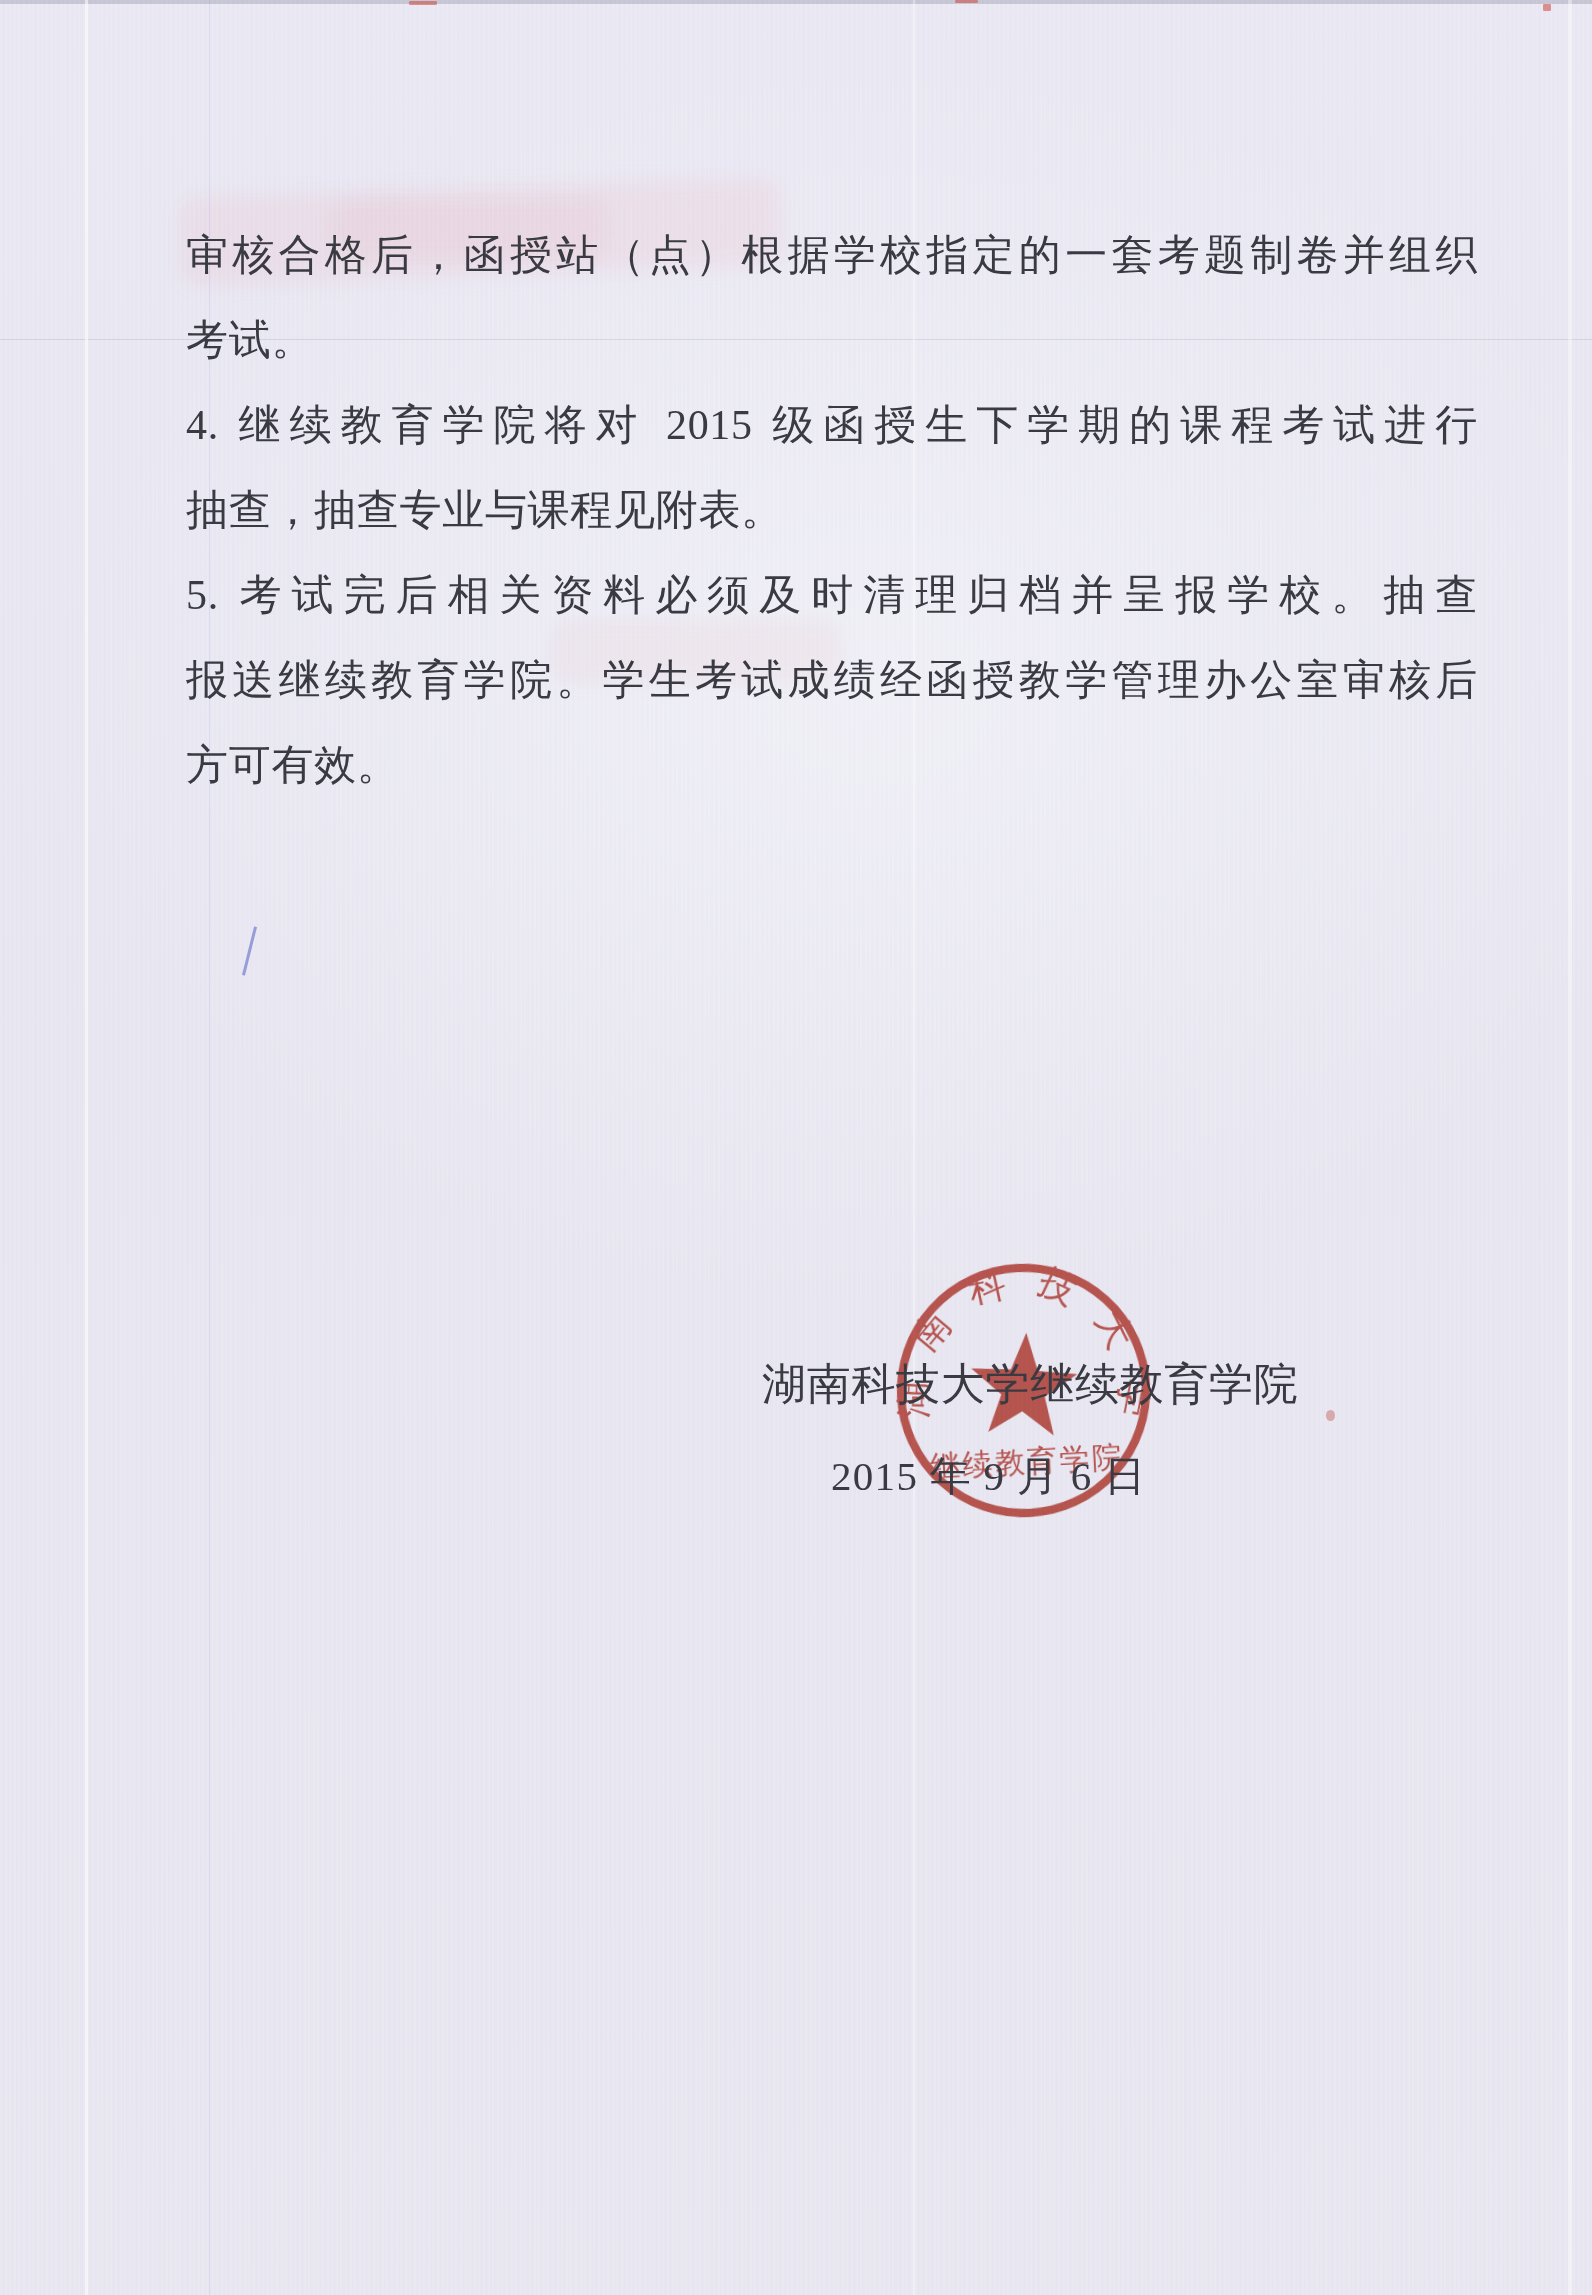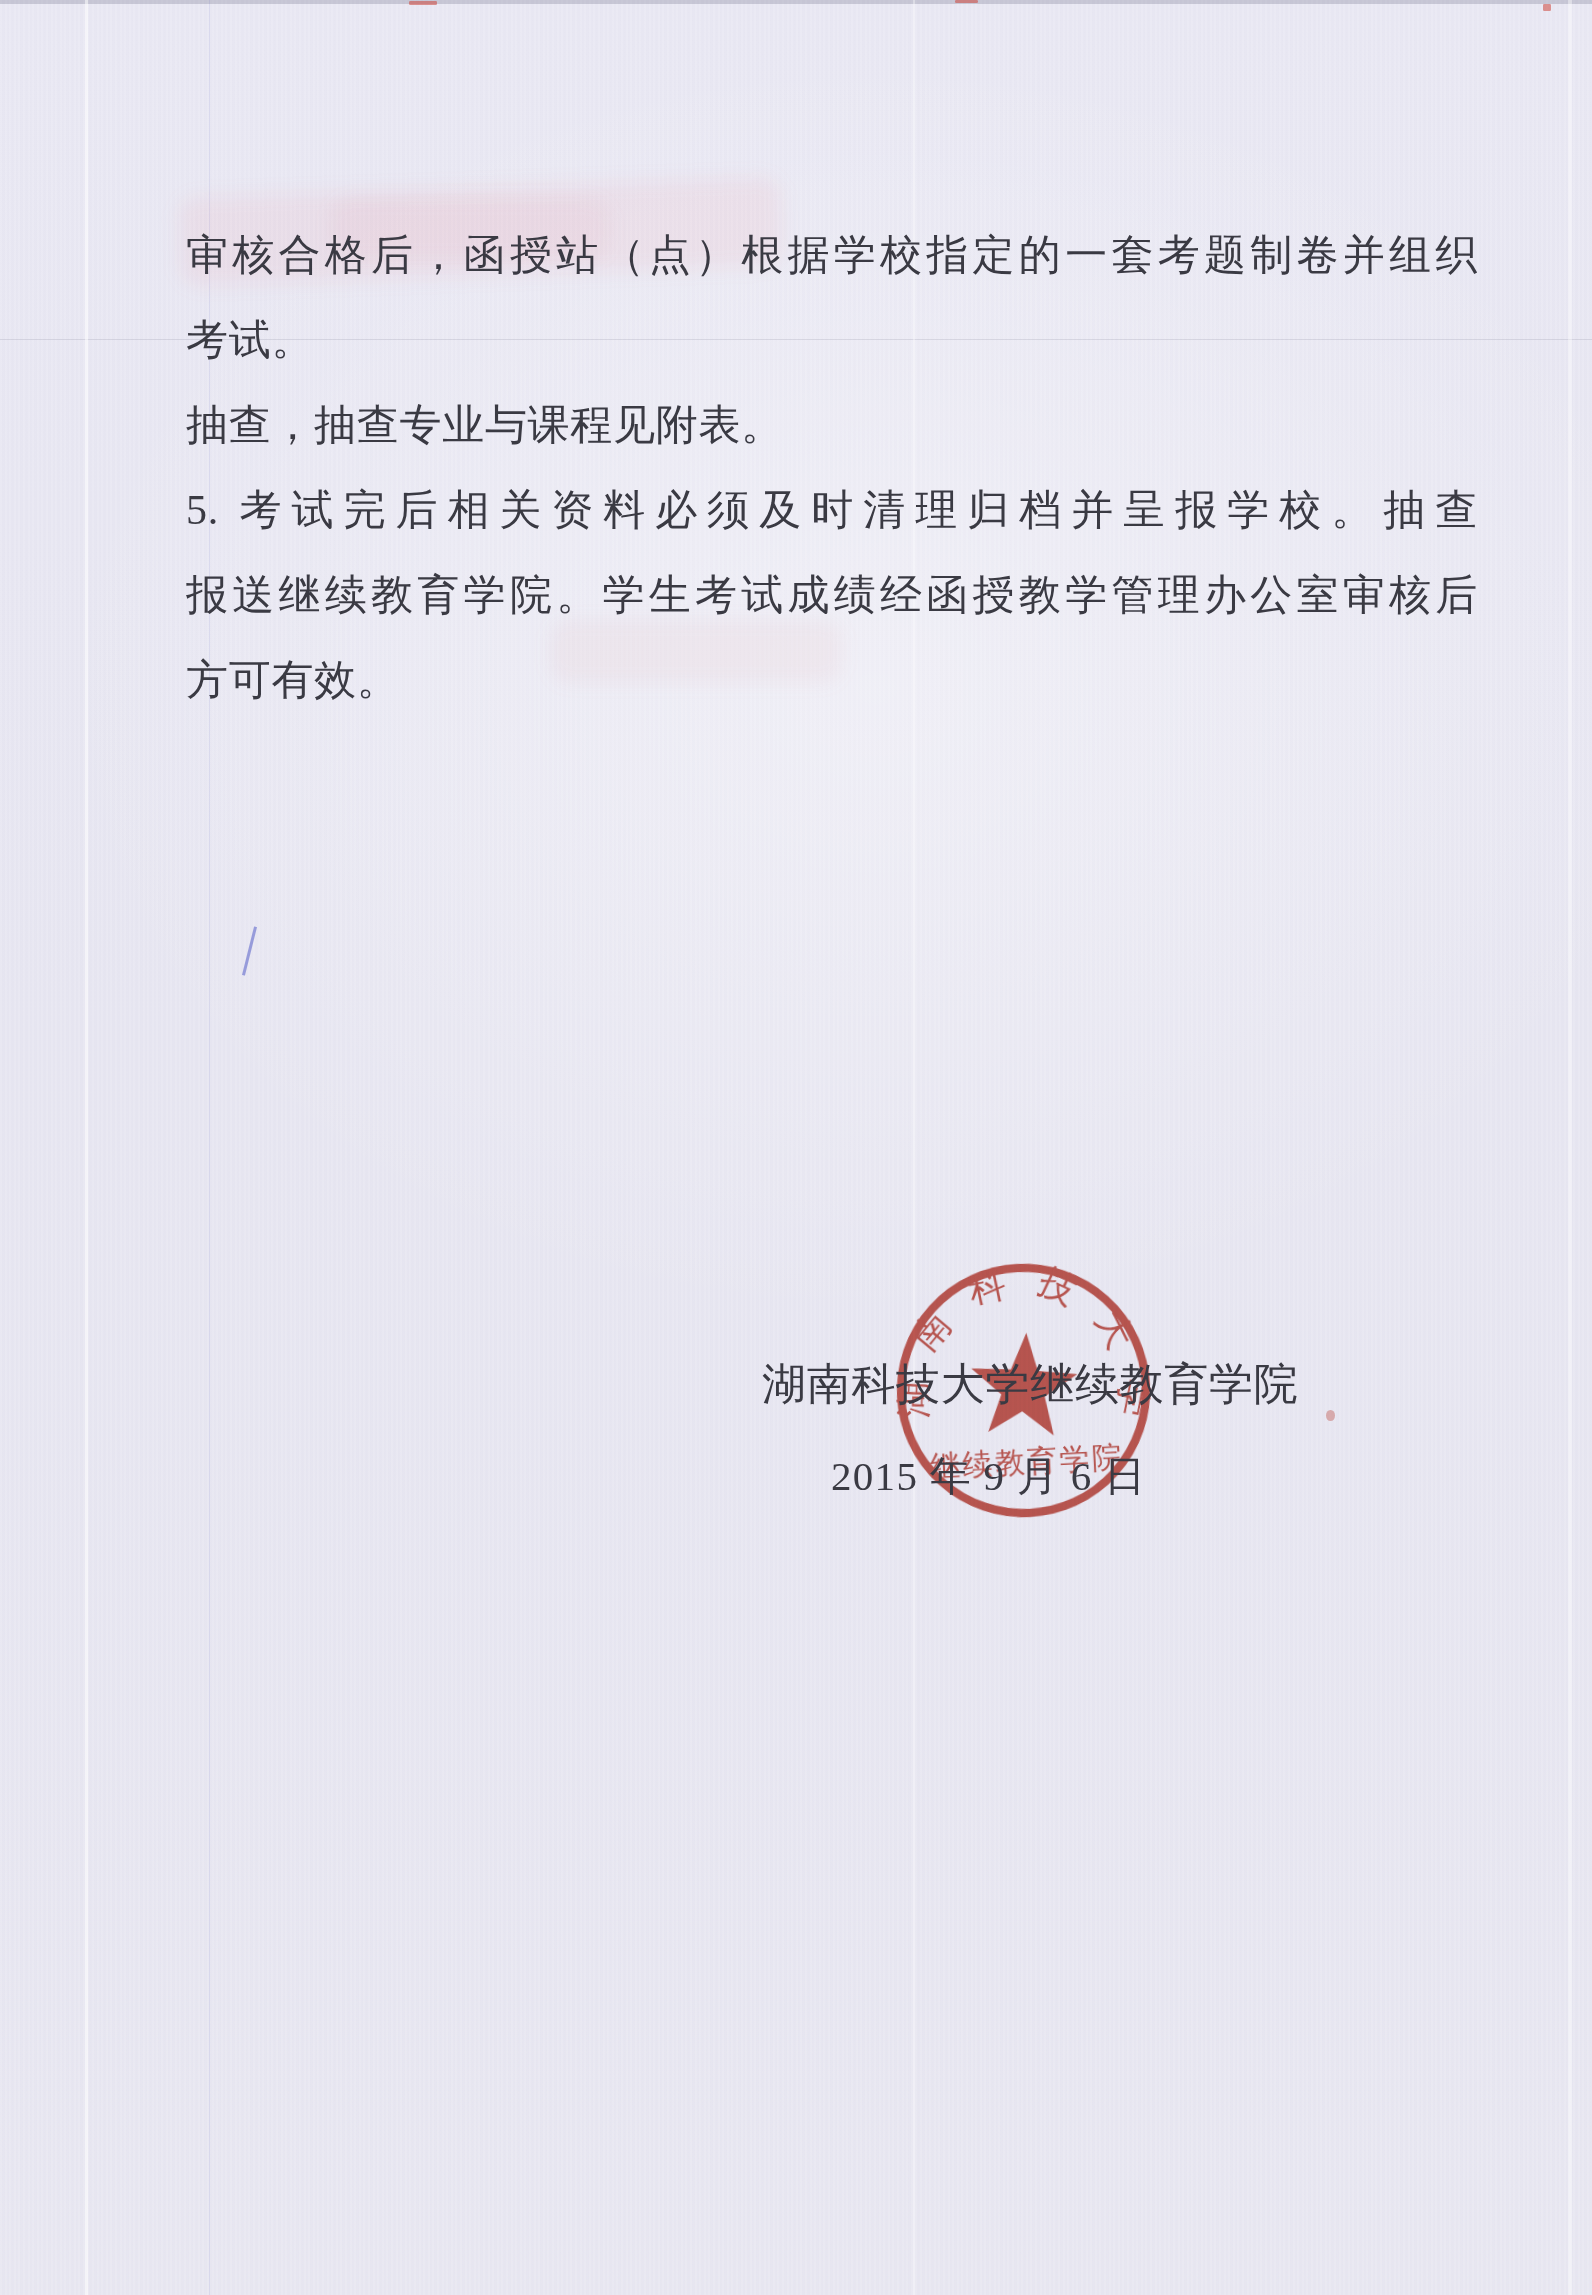--- a/index.html
+++ b/index.html
@@ -69,20 +69,21 @@
   <div class="speck s3"></div>
   <div class="speck s4"></div>
   <div class="bleed b1"></div>
   <div class="bleed b2"></div>
   <div class="bleed b3"></div>
   <div class="penmark"></div>
 
   <div class="body-text">
     <div class="line">审核合格后，函授站（点）根据学校指定的一套考题制卷并组织</div>
     <div class="line end">考试。</div>
+    <div class="line">4.&nbsp;继续教育学院将对 2015 级函授生下学期的课程考试进行</div>
     <div class="line end">抽查，抽查专业与课程见附表。</div>
     <div class="line">5.&nbsp;考试完后相关资料必须及时清理归档并呈报学校。抽查</div>
     <div class="line">报送继续教育学院。学生考试成绩经函授教学管理办公室审核后</div>
     <div class="line end">方可有效。</div>
   </div>
 
 
   <div class="sig-org">湖南科技大学继续教育学院</div>
   <div class="sig-date">2015 年 9 月 6 日</div>
 

